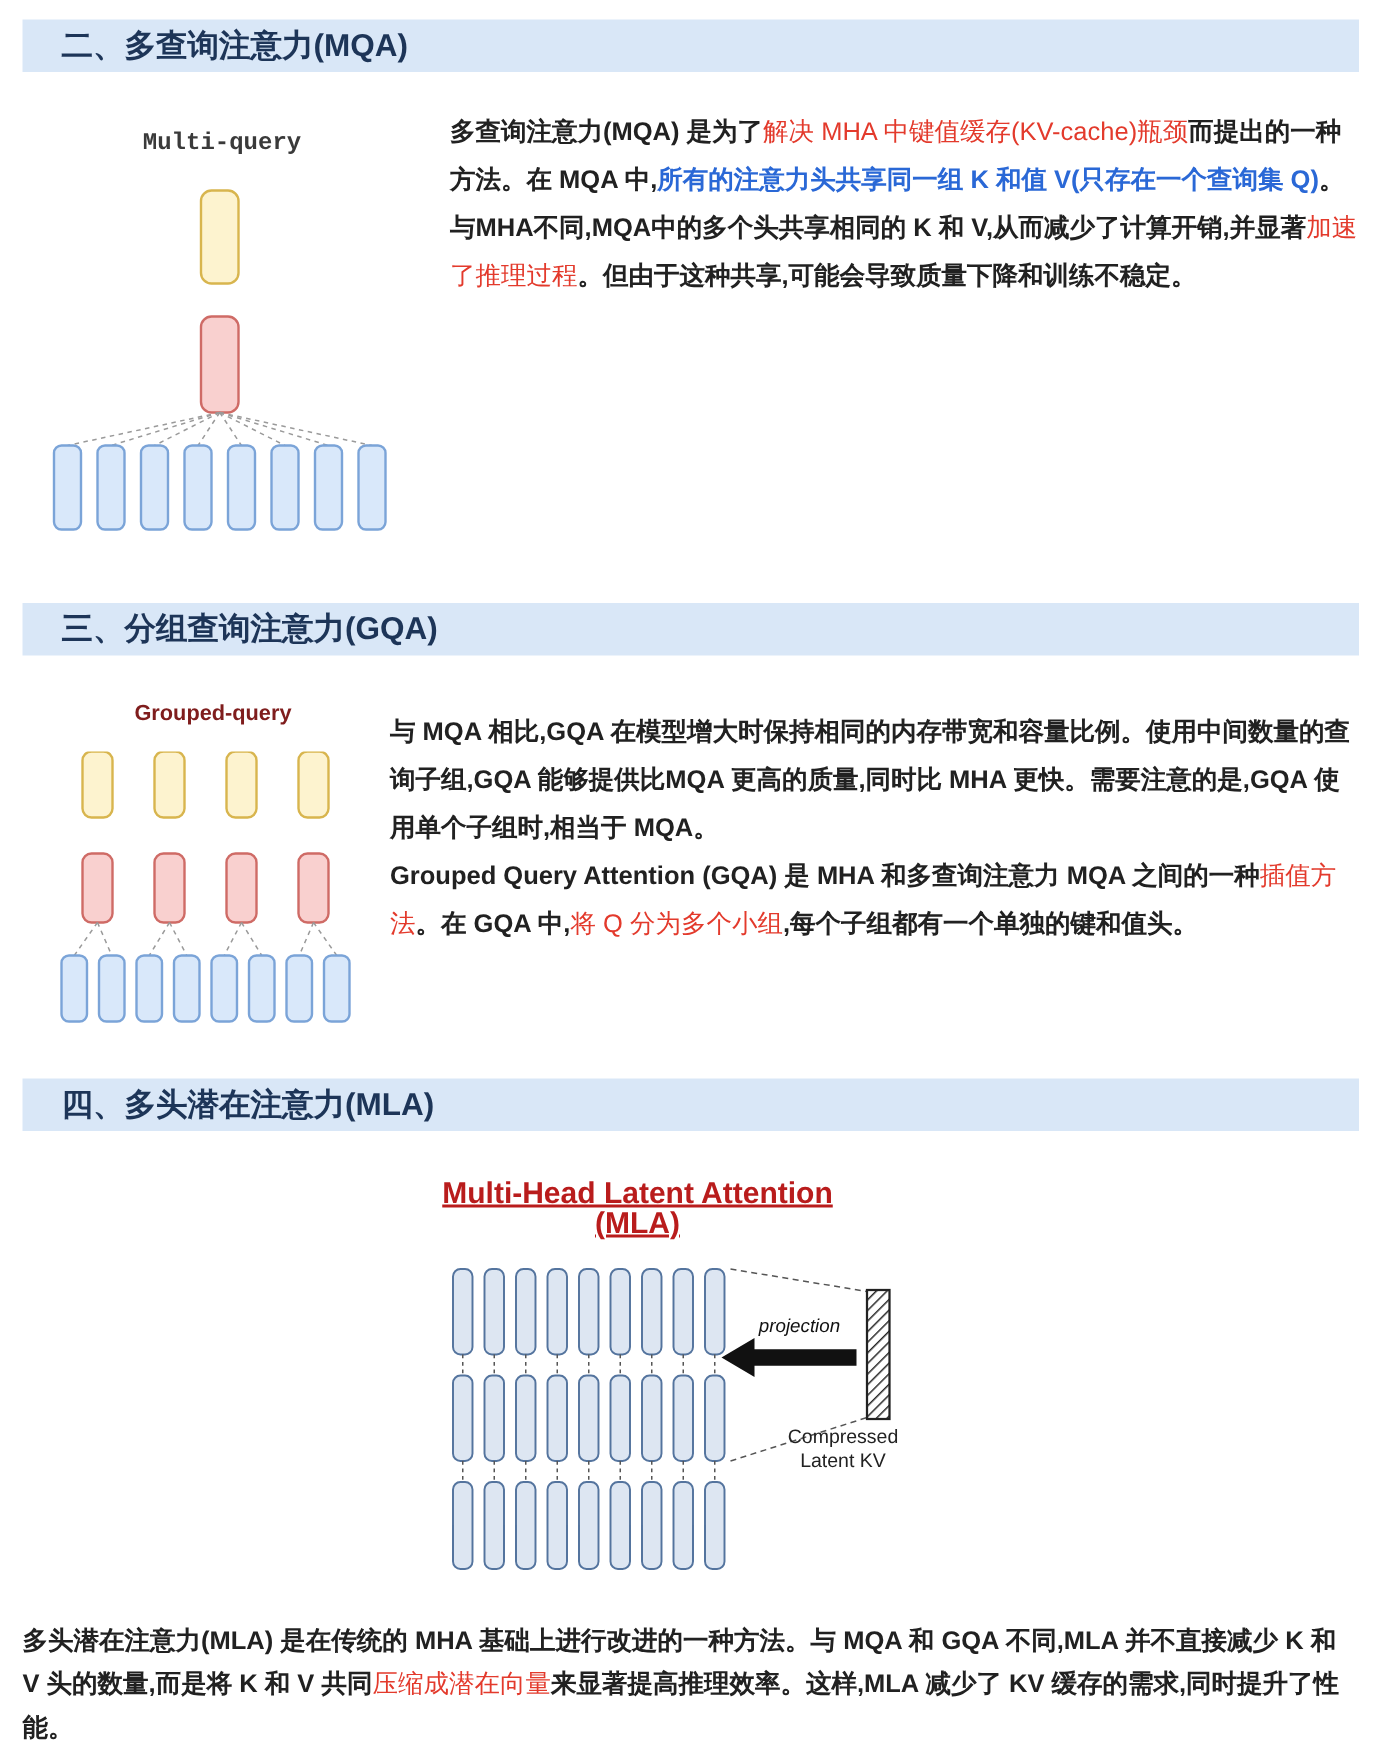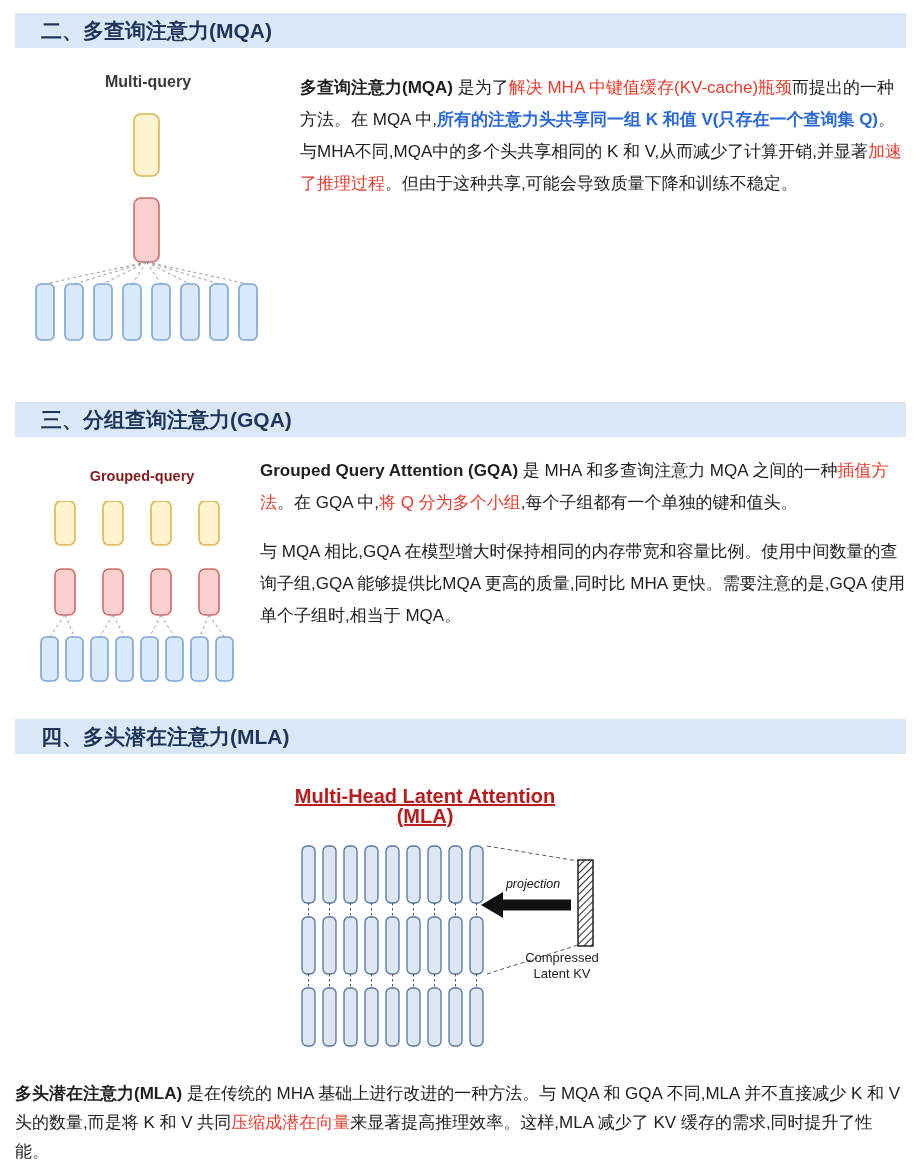--- a/index.html
+++ b/index.html
@@ -17,32 +17,32 @@
   
   .row{display:flex;margin:0 15px;}
   .mqa-row{height:338px;}
   .gqa-row{height:278px;}
 
   .diag-col{flex:none;}
   .mqa-diag{width:265px;}
   .gqa-diag{width:245px;}
 
   .diag-label{text-align:center;color:#3a3a3a;}
-  .mqa-label{width:230px;margin:24px 0 0 18px;font-size:16px;font-weight:600;line-height:20px;}
+  .mqa-label{width:230px;margin:37px 0 0 18px;font-size:16px;font-weight:600;line-height:20px;font-family:Liberation Mono, monospace;}
   .gqa-label{width:210px;margin:30px 0 0 22px;font-size:14.5px;font-weight:700;line-height:18px;color:#7f1d1d;}
   .mqa-svg{display:block;margin:14px 0 0 18px;}
   .gqa-svg{display:block;margin:16px 0 0 22px;}
 
   .text-col{flex:1;color:var(--body-text);font-size:17px;line-height:32px;}
   .mqa-text{padding-left:20px;padding-top:24px;}
   .gqa-text{padding-top:18px;}
   .para{margin:0;}
   .para2{margin-top:17px;}
 
-  .seg-n{font-weight:400;}
+  .seg-n{font-weight:700;}
   .seg-b{font-weight:700;}
   .seg-rb{font-weight:400;color:var(--red-text);}
   .seg-bb{font-weight:700;color:var(--blue-text);margin-top:48px;}
 
   
   g.yellow rect{fill:var(--box-yellow-fill);stroke:var(--box-yellow-stroke);stroke-width:1.6;}
   g.red rect{fill:var(--box-red-fill);stroke:var(--box-red-stroke);stroke-width:1.6;}
   g.blue rect{fill:var(--box-blue-fill);stroke:var(--box-blue-stroke);stroke-width:1.6;}
   g.mla rect{fill:var(--mla-box-fill);stroke:var(--mla-box-stroke);stroke-width:1.3;}
   g.fan line{stroke:var(--connector-gray);stroke-width:1;stroke-dasharray:3 3;}
@@ -143,22 +143,22 @@
             <rect x="54" y="136" width="17" height="44" rx="5"></rect>
             <rect x="79" y="136" width="17" height="44" rx="5"></rect>
             <rect x="104" y="136" width="17" height="44" rx="5"></rect>
             <rect x="129" y="136" width="17" height="44" rx="5"></rect>
             <rect x="154" y="136" width="17" height="44" rx="5"></rect>
             <rect x="179" y="136" width="17" height="44" rx="5"></rect>
           </g>
       </svg>
     </div>
     <div class="text-col gqa-text">
+      <p class="para para2"><span class="seg-n">与 MQA 相比,GQA 在模型增大时保持相同的内存带宽和容量比例。使用中间数量的查询子组,GQA 能够提供比MQA 更高的质量,同时比 MHA 更快。需要注意的是,GQA 使用单个子组时,相当于 MQA。</span></p>
       <p class="para"><span class="seg-b">Grouped Query Attention (GQA)</span><span class="seg-n"> 是 MHA 和多查询注意力 MQA 之间的一种</span><span class="seg-rb">插值方法</span><span class="seg-n">。在 GQA 中,</span><span class="seg-rb">将 Q 分为多个小组</span><span class="seg-n">,每个子组都有一个单独的键和值头。</span></p>
-      <p class="para para2"><span class="seg-n">与 MQA 相比,GQA 在模型增大时保持相同的内存带宽和容量比例。使用中间数量的查询子组,GQA 能够提供比MQA 更高的质量,同时比 MHA 更快。需要注意的是,GQA 使用单个子组时,相当于 MQA。</span></p>
     </div>
   </div>
 
   <div class="hdr hdr3">
     <span>四、多头潜在注意力(MLA)</span>
   </div>
 
   <div class="mla-fig">
     <div class="mla-title">Multi-Head Latent Attention (MLA)</div>
     <svg class="mla-svg" width="345" height="235">

